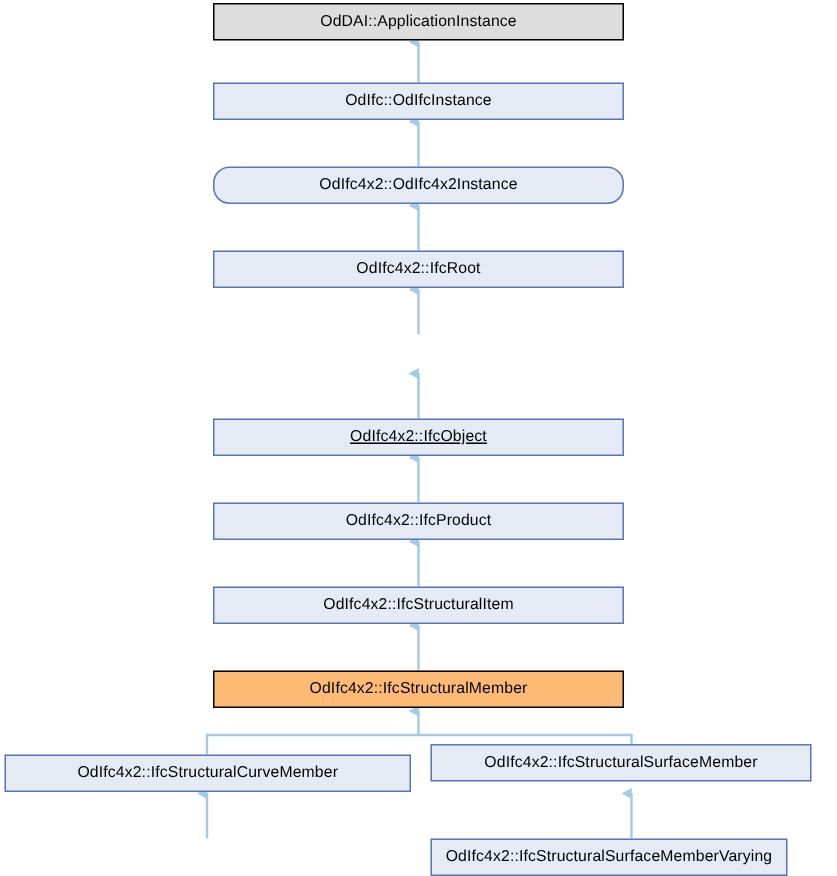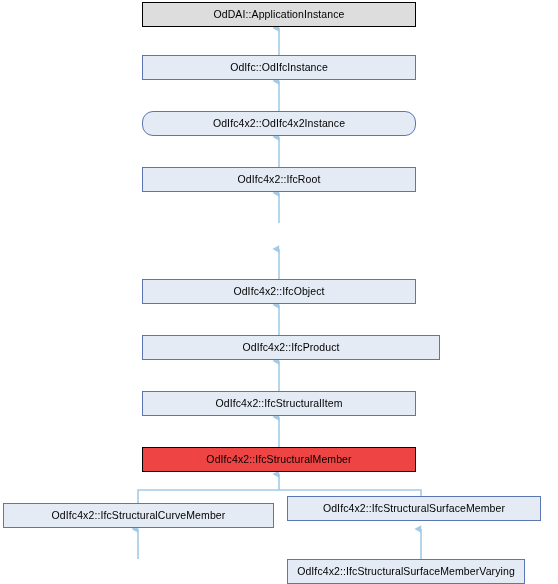--- a/index.html
+++ b/index.html
@@ -31,21 +31,21 @@
     color: #000000;
     white-space: nowrap;
     overflow: hidden;
     letter-spacing: 0.1px;
   }
   .node.normal {
     background: #e5ebf5;
     border: 1px solid #5a77b4;
   }
   .node.current {
-    background: #ef4444;
+    background: #fdba74;
     border: 1.5px solid #000000;
   }
   .node.root {
     background: #dddddd;
     border: 1.5px solid #000000;
   }
   .edges {
     position: absolute;
     left: 0;
     top: 0;
@@ -93,25 +93,25 @@
 
   <div class="node normal" style="left:142px; top:111px; width:274px;border-radius:11px;">
     <span>OdIfc4x2::OdIfc4x2Instance</span>
   </div>
 
   <div class="node normal" style="left:142px; top:167px; width:274px;">
     <span>OdIfc4x2::IfcRoot</span>
   </div>
 
 
-  <div class="node normal" style="left:142px; top:279px; width:274px;">
+  <div class="node normal" style="left:142px; top:279px; width:274px;text-decoration:underline;">
     <span>OdIfc4x2::IfcObject</span>
   </div>
 
-  <div class="node normal" style="left:142px; top:335px; width:298px;">
+  <div class="node normal" style="left:142px; top:335px; width:274px;">
     <span>OdIfc4x2::IfcProduct</span>
   </div>
 
   <div class="node normal" style="left:142px; top:391px; width:274px;text-align:center;">
     <span>OdIfc4x2::IfcStructuralItem</span>
   </div>
 
   <div class="node current" style="left:142px; top:447px; width:274px;">
     <span>OdIfc4x2::IfcStructuralMember</span>
   </div>

